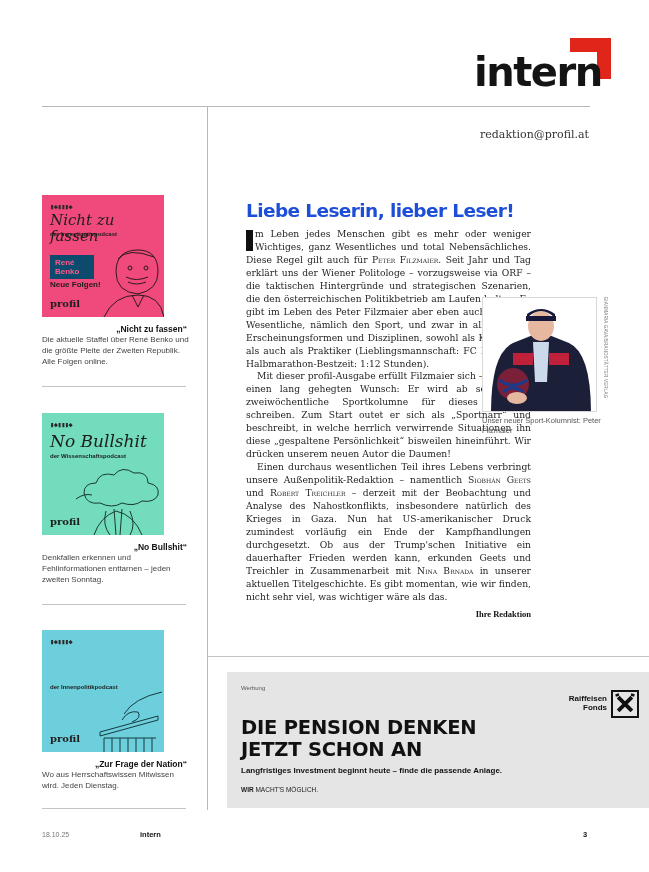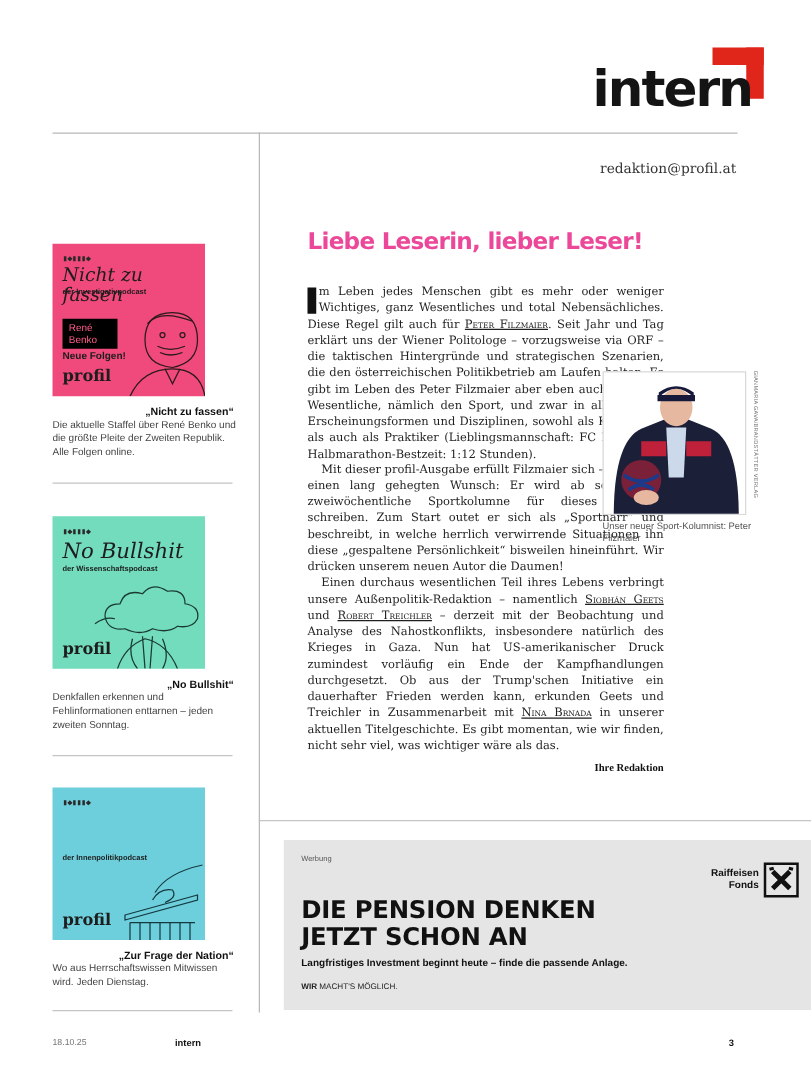--- a/index.html
+++ b/index.html
@@ -16,36 +16,36 @@
   .vline { position: absolute; left: 207px; top: 106px; width: 1px; height: 704px; background: #b8b8b8; }
   .hline-ad { position: absolute; left: 207px; top: 656px; width: 442px; height: 1px; background: #c4c4c4; }
   .email { position: absolute; right: 60px; top: 112px; font-family: "DejaVu Serif", serif; font-size: 11px; color: #333; margin-top: 16px; }
 
   
   .pod { position: absolute; left: 42px; width: 145px; }
   .pod .cover { position: relative; width: 122px; height: 122px; overflow: hidden; }
   .pod .wave { position: absolute; left: 8px; top: 8px; font-size: 7px; letter-spacing: -0.5px; color: #2a2a2a; font-family: "DejaVu Sans Mono", monospace; }
   .pod .ctitle { position: absolute; left: 8px; top: 17px; font-family: "DejaVu Serif", serif; font-style: italic; font-size: 15px; line-height: 16px; color: #1d1d1d; }
   .pod .csub { position: absolute; left: 8px; font-size: 6px; font-weight: bold; color: #1d1d1d; }
-  .pod .cprofil { position: absolute; left: 8px; bottom: 8px; font-family: "DejaVu Serif", serif; font-weight: bold; font-size: 13px; color: #1d1d1d; }
+  .pod .cprofil { position: absolute; left: 8px; bottom: 8px; font-family: "DejaVu Serif", serif; font-weight: bold; font-size: 10px; color: #1d1d1d; }
   .pod .art { position: absolute; right: 0; bottom: 0; }
   .pod .ptitle { margin-top: 7px; font-size: 8.5px; font-weight: bold; color: #111; text-align: right; }
   .pod .pdesc { font-size: 8px; line-height: 11px; color: #444; width: 148px; }
   .pod .sep { position: absolute; left: 0; width: 144px; height: 1px; background: #c4c4c4; }
 
-  .benko-box { position: absolute; left: 8px; top: 60px; background: #000000; color: #ff5a8a; font-size: 8px; font-weight: normal; line-height: 9px; padding: 3px 5px; width: 44px; }
+  .benko-box { position: absolute; left: 8px; top: 60px; background: #0c4a6e; color: #ff5a8a; font-size: 8px; font-weight: bold; line-height: 9px; padding: 3px 5px; width: 44px; }
   .benko-new { position: absolute; left: 8px; top: 85px; font-size: 8px; font-weight: bold; color: #1d1d1d; }
 
   
-  .headline { position: absolute; left: 246px; top: 183px; font-family: "DejaVu Sans", sans-serif; font-weight: bold; font-size: 18.5px; letter-spacing: -0.6px; color: #ec4899; }
+  .headline { position: absolute; left: 246px; top: 200px; font-family: "DejaVu Sans", sans-serif; font-weight: bold; font-size: 18.5px; letter-spacing: -0.6px; color: #1d4ed8; }
   .body { position: absolute; left: 246px; top: 228px; width: 285px; font-family: "DejaVu Serif", serif; font-size: 9.2px; line-height: 12.95px; color: #1f1f1f; text-align: justify; }
   .body p { margin: 0; }
   .body p + p { text-indent: 11px; }
   .dropcap { float: left; width: 7px; height: 21px; background: #111; margin: 2px 2px 0 0; }
-  .sc { font-variant: small-caps; text-decoration: underline; }
+  .sc { font-variant: small-caps; }
   .signature { position: absolute; left: 246px; top: 609px; width: 285px; text-align: right; font-size: 8.5px; font-weight: bold; color: #111; font-family: Liberation Serif, serif; }
 
   .photo { position: absolute; left: 482px; top: 297px; width: 115px; height: 115px; border: 1px solid #d8d8d8; background: #ffffff; overflow: hidden; }
   .credit { position: absolute; left: 600px; top: 297px; width: 9px; height: 115px; }
   .credit span { position: absolute; left: -50px; top: 52px; width: 110px; transform: rotate(90deg); font-size: 4.5px; color: #777; letter-spacing: 0.2px; white-space: nowrap; }
   .caption { position: absolute; left: 482px; top: 416px; width: 125px; font-size: 7.5px; line-height: 10px; color: #555; }
 
   
   .ad { position: absolute; left: 227px; top: 672px; width: 428px; height: 136px; background: #e5e5e5; }
   .ad-label { position: absolute; left: 14px; top: 13px; font-size: 6px; color: #555; }

